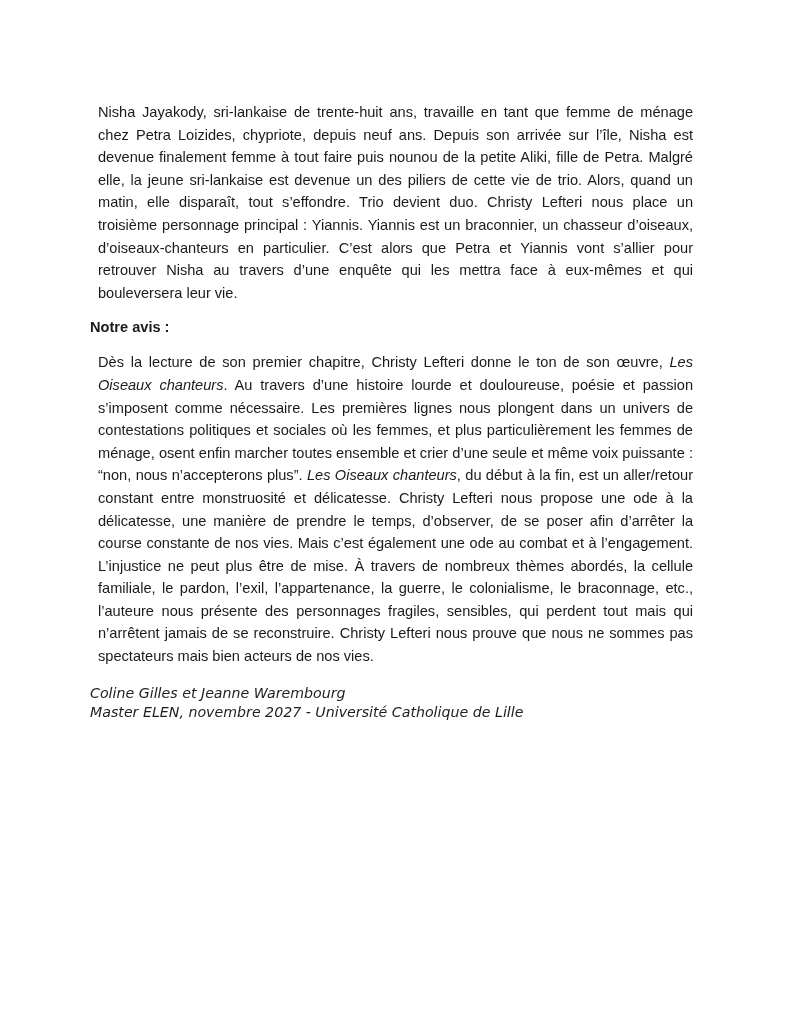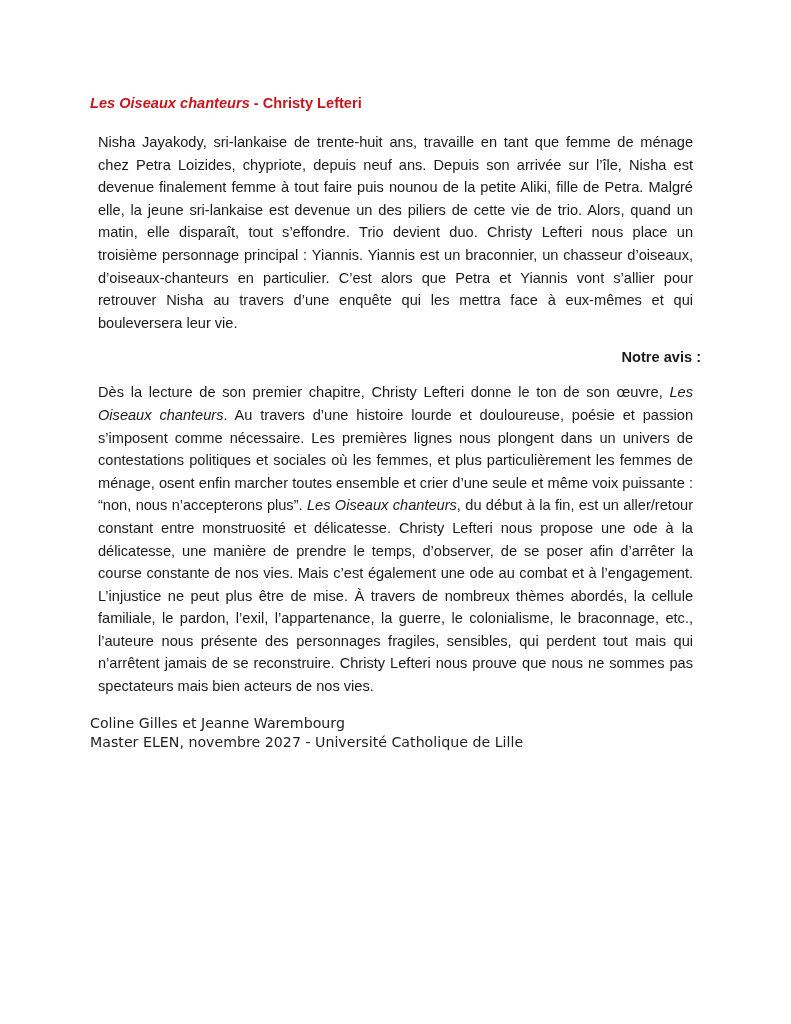--- a/index.html
+++ b/index.html
@@ -38,39 +38,38 @@
       margin: 8px;
     }
     .summary {
       margin-top: 0;
     }
     .section-heading {
       font-size: 14.6px;
       font-weight: bold;
       margin: 13px 0 14px 0;
       line-height: 20px;
-      text-align: right;
     }
     .opinion {
       margin: 0;
     }
     .signature {
       margin-top: 16px;
       font-family: "DejaVu Sans", sans-serif;
+      font-style: italic;
       font-size: 14.2px;
       line-height: 19px;
       color: #1f1f1f;
     }
     em { font-style: italic; }
   </style>
 </head>
 <body>
 
 <div class="page">
-  <div class="title"><span class="book">Les Oiseaux chanteurs</span><span> - </span><span>Christy Lefteri</span></div>
 
   <p class="body summary">Nisha Jayakody, sri-lankaise de trente-huit ans, travaille en tant que femme de ménage chez Petra Loizides, chypriote, depuis neuf ans. Depuis son arrivée sur l’île, Nisha est devenue finalement femme à tout faire puis nounou de la petite Aliki, fille de Petra. Malgré elle, la jeune sri-lankaise est devenue un des piliers de cette vie de trio. Alors, quand un matin, elle disparaît, tout s’effondre. Trio devient duo. Christy Lefteri nous place un troisième personnage principal : Yiannis. Yiannis est un braconnier, un chasseur d’oiseaux, d’oiseaux-chanteurs en particulier. C’est alors que Petra et Yiannis vont s’allier pour retrouver Nisha au travers d’une enquête qui les mettra face à eux-mêmes et qui bouleversera leur vie.</p>
 
   <div class="section-heading">Notre avis :</div>
 
   <p class="body opinion"><span>Dès la lecture de son premier chapitre, Christy Lefteri donne le ton de son œuvre, </span><em>Les Oiseaux chanteurs</em><span>. Au travers d’une histoire lourde et douloureuse, poésie et passion s’imposent comme nécessaire. Les premières lignes nous plongent dans un univers de contestations politiques et sociales où les femmes, et plus particulièrement les femmes de ménage, osent enfin marcher toutes ensemble et crier d’une seule et même voix puissante : “non, nous n’accepterons plus”. </span><em>Les Oiseaux chanteurs</em><span>, du début à la fin, est un aller/retour constant entre monstruosité et délicatesse. Christy Lefteri nous propose une ode à la délicatesse, une manière de prendre le temps, d’observer, de se poser afin d’arrêter la course constante de nos vies. Mais c’est également une ode au combat et à l’engagement. L’injustice ne peut plus être de mise. À travers de nombreux thèmes abordés, la cellule familiale, le pardon, l’exil, l’appartenance, la guerre, le colonialisme, le braconnage, etc., l’auteure nous présente des personnages fragiles, sensibles, qui perdent tout mais qui n’arrêtent jamais de se reconstruire. Christy Lefteri nous prouve que nous ne sommes pas spectateurs mais bien acteurs de nos vies.</span></p>
 
   <div class="signature">
     <div>Coline Gilles et Jeanne Warembourg</div>
     <div>Master ELEN, novembre 2027 - Université Catholique de Lille</div>

